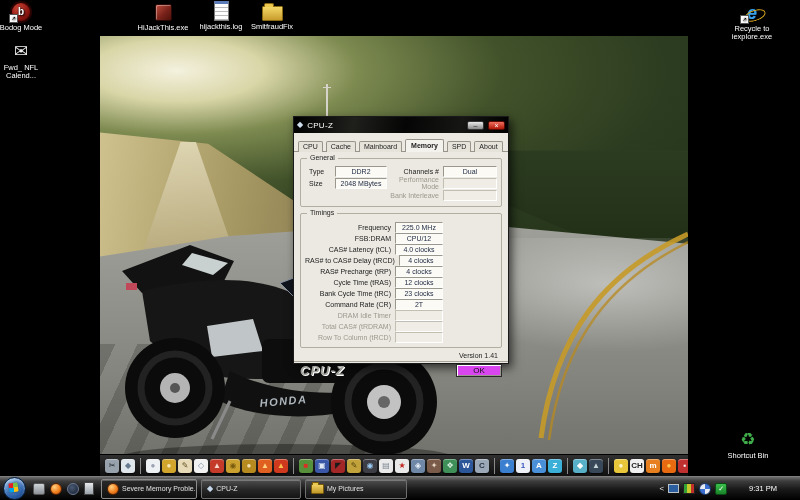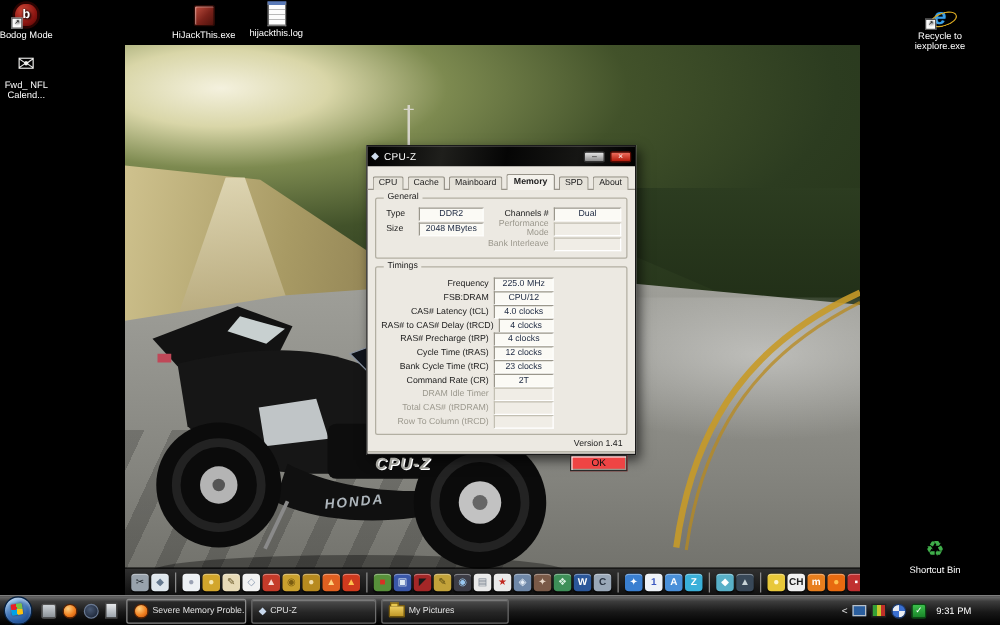--- a/index.html
+++ b/index.html
@@ -90,21 +90,21 @@
   .t-row{display:flex;align-items:center;height:10px;margin:1px 0;}
   .t-lab{flex:1;text-align:right;padding-right:4px;white-space:nowrap;}
   .t-field{width:46px;margin-right:54px;}
   .disabled .g-lab,.disabled .t-lab{color:#9c998e;}
   .disabled .field{background:#f0ede6;border-color:#c2bfb2 #fff #fff #c2bfb2;}
   .version-row{text-align:right;padding:4px 10px 2px;flex:1;display:flex;align-items:flex-end;justify-content:flex-end;}
   .bottombar{border-top:1px solid #a8a598;display:flex;align-items:center;justify-content:space-between;
     padding:2px 6px 3px;height:19px;flex:0 0 19px;box-sizing:border-box;}
   .cpuz-logo{font-size:13px;font-weight:bold;font-style:italic;color:#a4a49e;letter-spacing:1px;
     text-shadow:1px 1px 0 #fff;}
-  .ok-btn{width:46px;height:13px;background:#ef4444;border:1px solid #2a2a2a;
+  .ok-btn{width:46px;height:13px;background:#d946ef;border:1px solid #2a2a2a;
     box-shadow:inset 1px 1px 0 #fff,inset -1px -1px 0 #9a978c;font-size:8px;line-height:11px;text-align:center;
     font-family:inherit;padding:0;color:#111;}
 
   
   .taskbar{position:absolute;left:0;bottom:0;width:800px;height:24px;z-index:10;
     background:linear-gradient(180deg,#6e6e6e 0%,#3c3c3c 18%,#181818 55%,#000 100%);
     border-top:1px solid #7e7e7e;display:flex;align-items:center;gap:4px;padding:0 3px;box-sizing:border-box;}
   .start-orb{width:21px;height:21px;border-radius:50%;flex:0 0 auto;position:relative;
     background:radial-gradient(circle at 35% 28%,#8cc0f0,#2f64ac 58%,#0d2f66);border:1px solid #06203f;
     box-shadow:inset 0 2px 3px rgba(255,255,255,.55);}
@@ -129,21 +129,21 @@
     border:1px solid #7a5c0c;border-bottom:none;}
   .tb-spacer{flex:1;}
   .tray{display:flex;align-items:center;gap:4px;padding-right:20px;flex:0 0 auto;color:#fff;}
   .tray-chevron{font-size:8px;color:#e8e8e8;line-height:10px;}
   .tray-display{width:11px;height:9px;background:#2a5e9e;border:1px solid #b8c0c8;box-sizing:border-box;}
   .tray-mixer{width:10px;height:9px;background:linear-gradient(90deg,#35a035 0 34%,#c8c82c 34% 67%,#c03028 67%);border:1px solid #222;}
   .tray-pinwheel{width:10px;height:10px;border-radius:50%;
     background:conic-gradient(#3a6fd0 0 25%,#e8ecf2 0 50%,#3a6fd0 0 75%,#e8ecf2 0);border:1px solid #1c3a6e;}
   .tray-shield{width:10px;height:10px;border-radius:2px;background:linear-gradient(#3cc04c,#188428);
     border:1px solid #0a4a14;color:#fff;font-size:7px;line-height:10px;text-align:center;}
-  .clock{font-size:7.5px;color:#fff;margin-left:4px;}
+  .clock{font-size:7.5px;color:#fff;margin-left:18px;}
 </style>
 </head>
 <body>
 
 <div id="screen">
 
   <div class="photo">
     <div class="foliage"></div>
     <div class="hill-left"></div>
     <div class="dirt-path"></div>
@@ -250,20 +250,26 @@
     <span>HiJackThis.exe</span>
   </div>
 
   <div class="dicon" style="left:191px;top:1px;">
     <span class="ic">
         <span class="logdoc"></span>
       </span>
     <span>hijackthis.log</span>
   </div>
 
+  <div class="dicon" style="left:242px;top:1px;">
+    <span class="ic">
+        <span class="folder"></span>
+      </span>
+    <span>SmitfraudFix</span>
+  </div>
 
   <div class="dicon" style="left:722px;top:3px;">
     <span class="ic">
       <span class="ie-e">e</span>
       <span class="sc-badge">↗</span>
     </span>
     <span style="display:block">Recycle to</span>
     <span style="display:block">iexplore.exe</span>
   </div>
 

